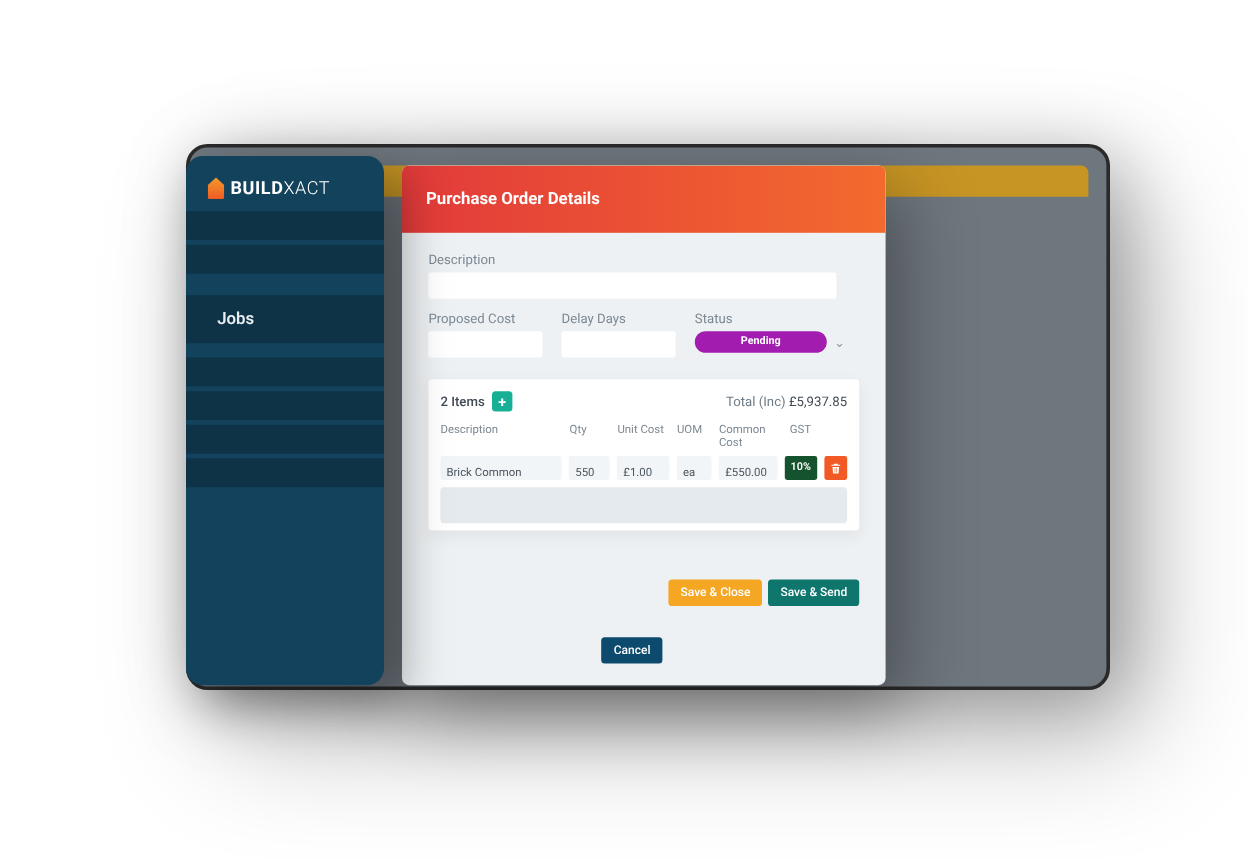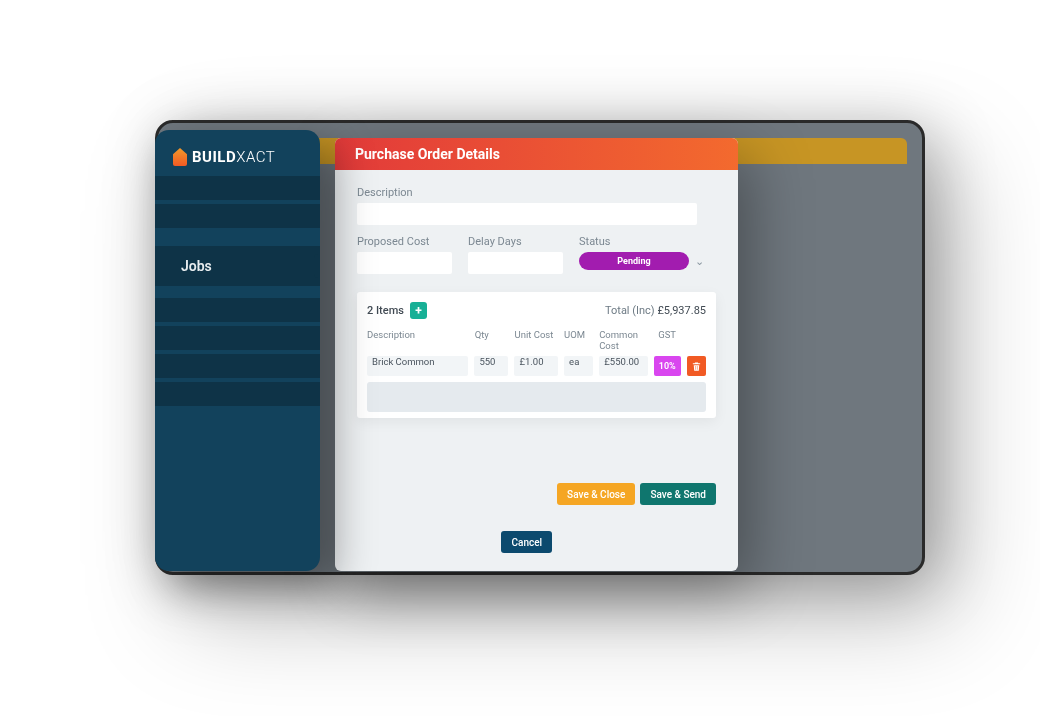--- a/index.html
+++ b/index.html
@@ -97,21 +97,21 @@
       height: 433px;
       background: #eef1f3;
       border-radius: 6px;
       box-shadow: 12px 20px 60px rgba(0,0,0,0.35);
       z-index: 2;
       display: flex;
       flex-direction: column;
       overflow: hidden;
     }
     .modal-header {
-      height: 32px;
+      height: 56px;
       background: linear-gradient(90deg,#e23a3a,#f36a2e);
       color: #fff;
       display: flex;
       align-items: center;
       padding: 0 20px;
       font-weight: 700;
       font-size: 14px;
     }
     .modal-body {
       flex: 1;
@@ -210,25 +210,25 @@
       align-items: center;
       margin-bottom: 6px;
     }
     .cell-input {
       background: #f2f5f7;
       height: 20px;
       border-radius: 2px;
       font-size: 9.5px;
       color: #4a545e;
       display: flex;
-      align-items: flex-start;
+      align-items: flex-end;
       padding: 0 5px;
     }
     .gst-pill {
-      background: #d946ef;
+      background: #14532d;
       color: #fff;
       font-size: 9px;
       font-weight: 600;
       height: 20px;
       border-radius: 2px;
       display: flex; align-items: center; justify-content: center;
     }
     .del-btn {
       width: 20px; height: 20px;
       background: #f15a24;

